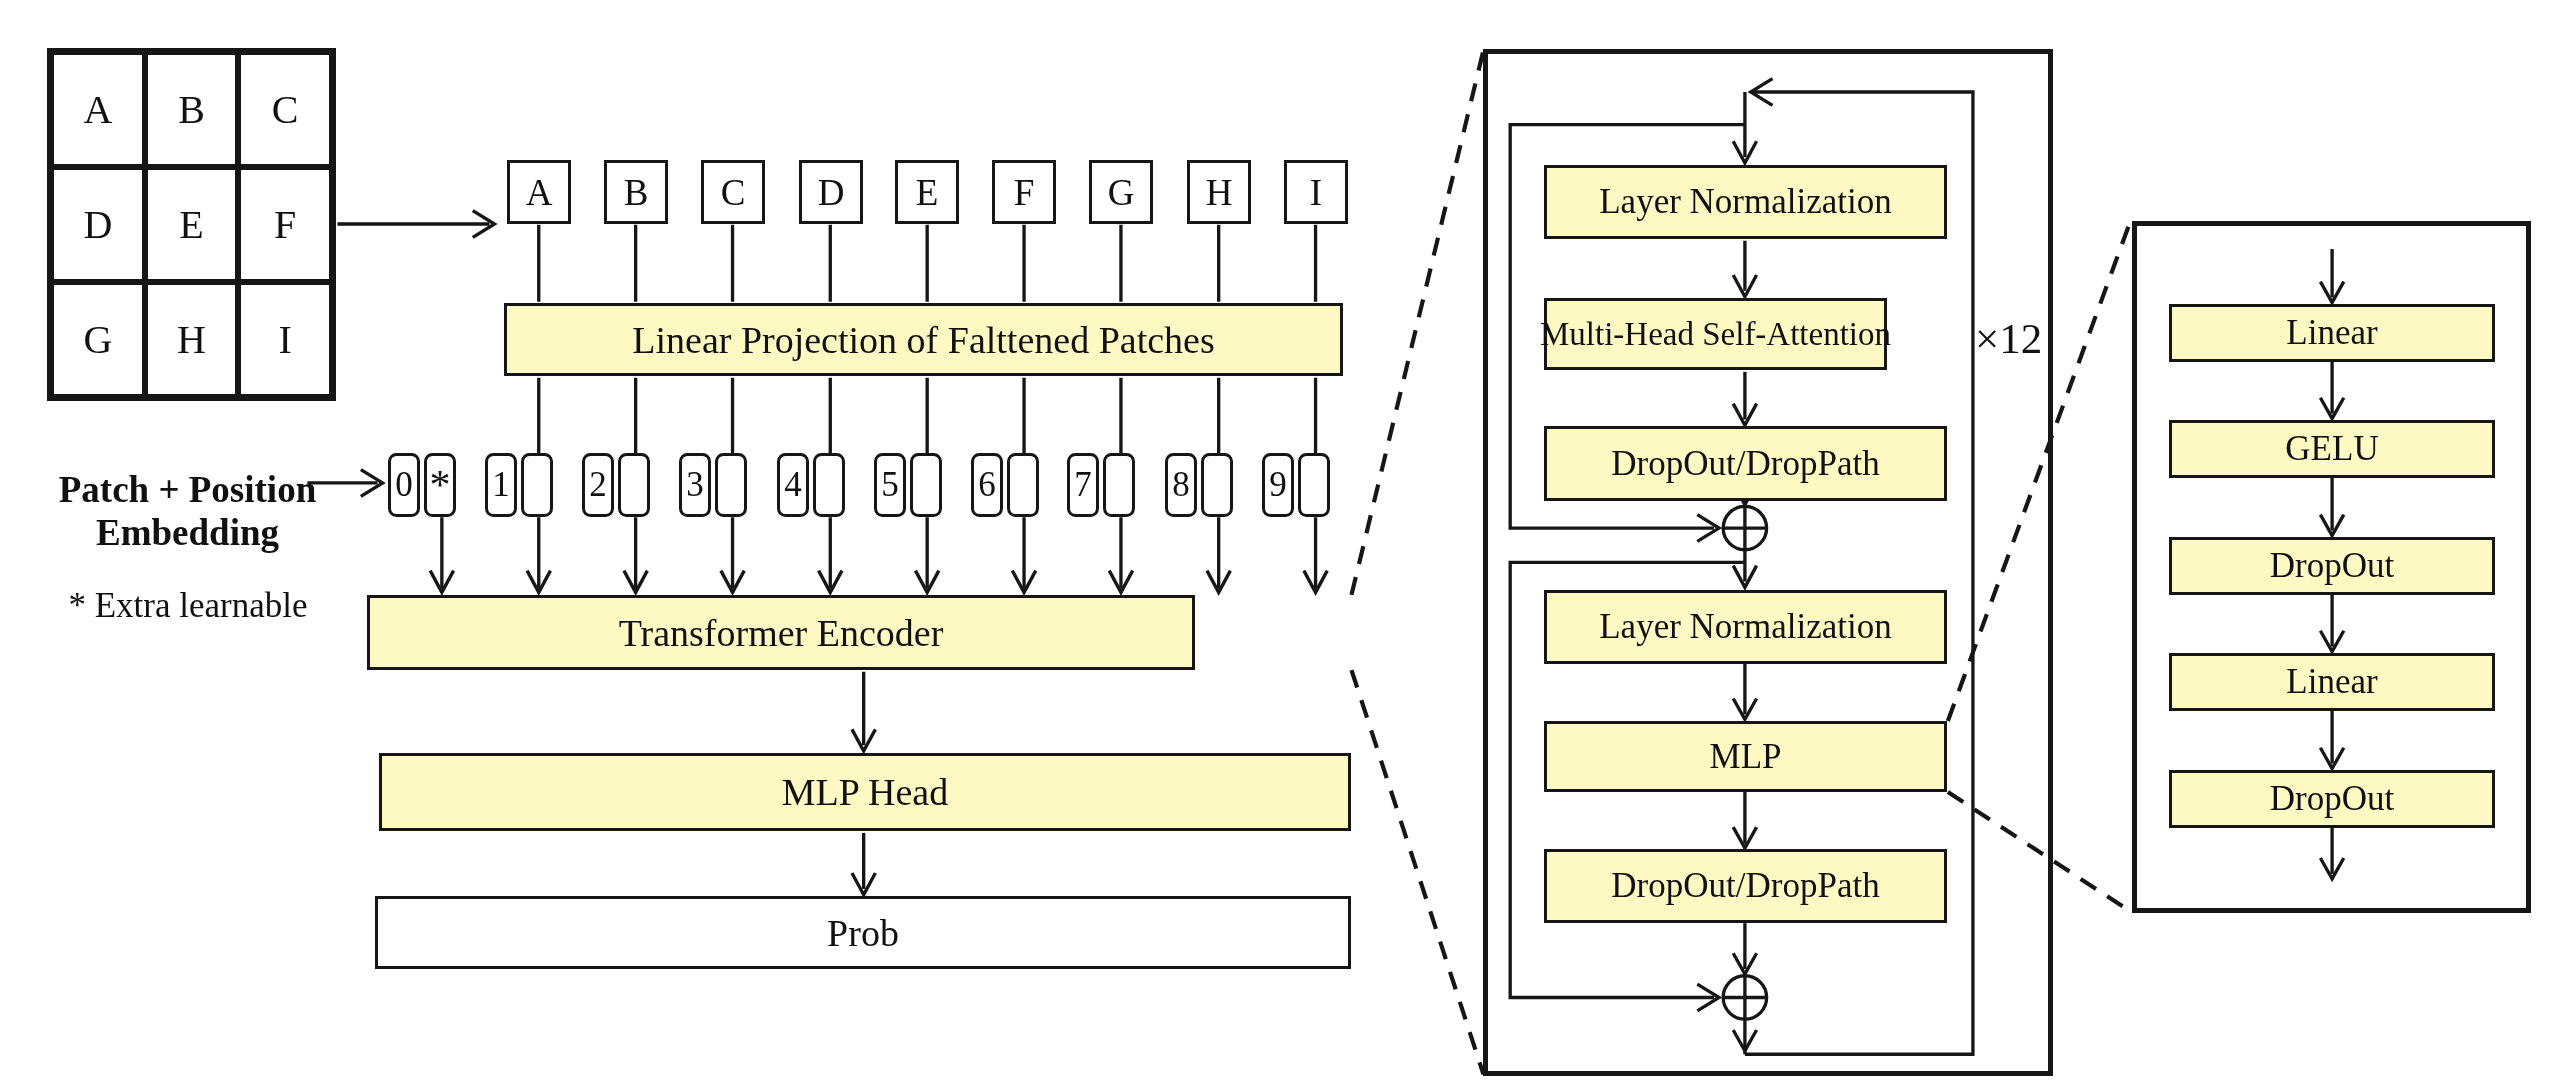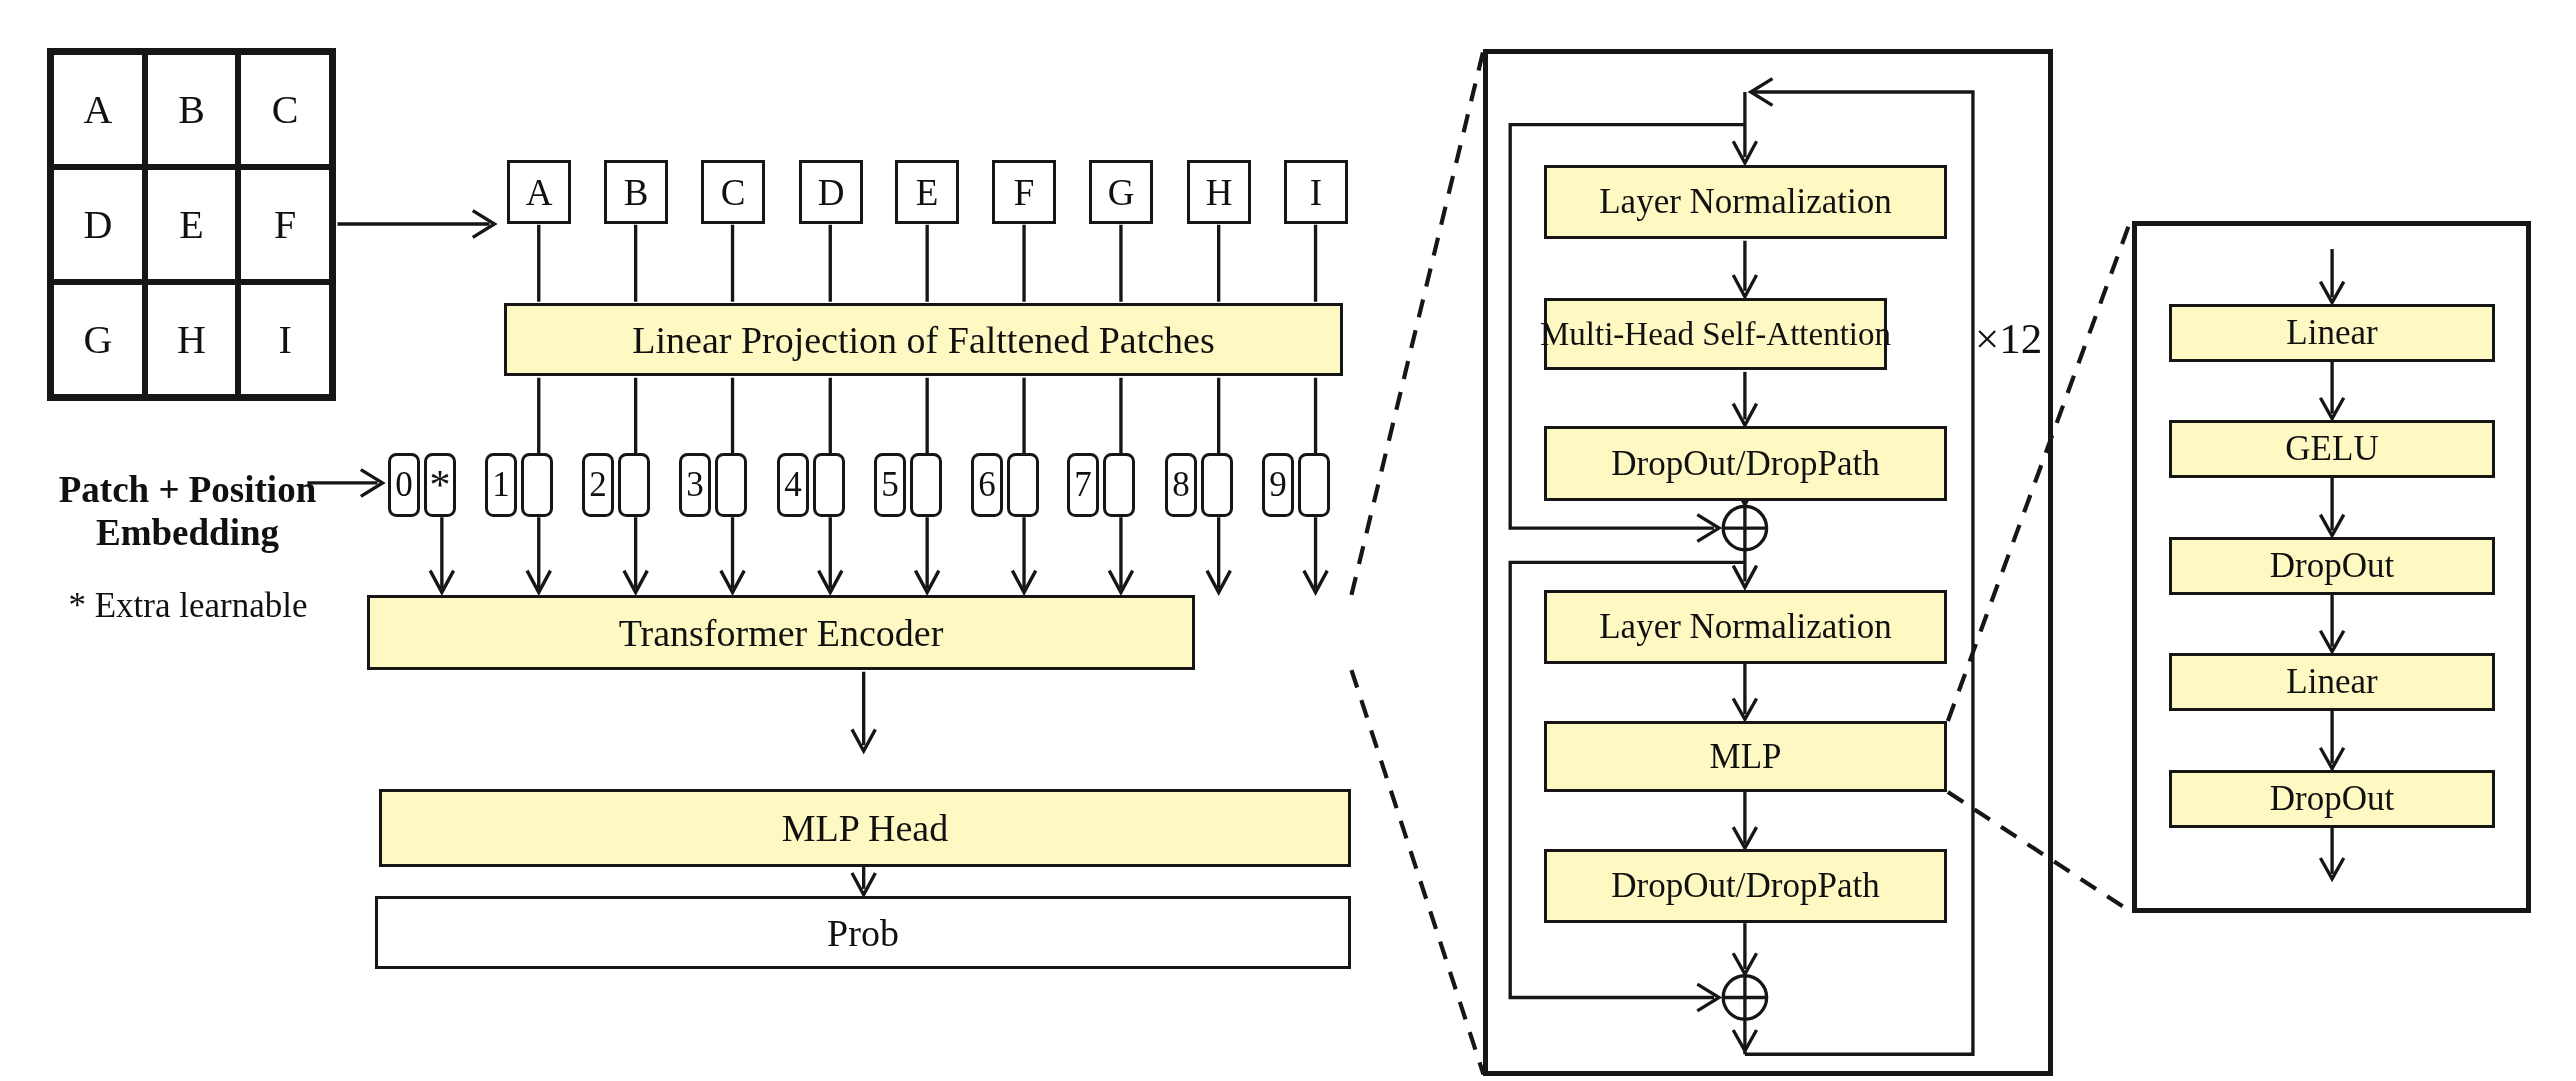--- a/index.html
+++ b/index.html
@@ -217,21 +217,21 @@
 
   <div class="sidelabel bold lift" style="left:33px;top:468px;width:309px;">
     <div>Patch + Position</div>
     <div>Embedding</div>
   </div>
   <div class="sidelabel lift" style="left:25px;top:585px;width:326px;font-size:35px;line-height:42px;">
     <div>* Extra learnable</div>
   </div>
 
   <div class="box lift" style="left:367px;top:595px;width:828px;height:75px;text-align:center;">Transformer Encoder</div>
-  <div class="box lift" style="left:379px;top:753px;width:972px;height:78px;margin-top:36px;">MLP Head</div>
+  <div class="box lift" style="left:379px;top:753px;width:972px;height:78px;">MLP Head</div>
   <div class="box white lift" style="left:375px;top:896px;width:976px;height:73px;">Prob</div>
 
   <div class="box lift" style="left:1544px;top:165px;width:403px;height:74px;font-size:35px;">Layer Normalization</div>
   <div class="box lift" style="left:1544px;top:298px;width:343px;height:72px;font-size:33px;">Multi-Head Self-Attention</div>
   <div class="box lift" style="left:1544px;top:426px;width:403px;height:75px;font-size:35px;">DropOut/DropPath</div>
   <div class="box lift" style="left:1544px;top:590px;width:403px;height:74px;font-size:35px;">Layer Normalization</div>
   <div class="box lift" style="left:1544px;top:721px;width:403px;height:71px;font-size:35px;">MLP</div>
   <div class="box lift" style="left:1544px;top:849px;width:403px;height:74px;font-size:35px;">DropOut/DropPath</div>
   <div class="x12 lift">×12</div>
 

